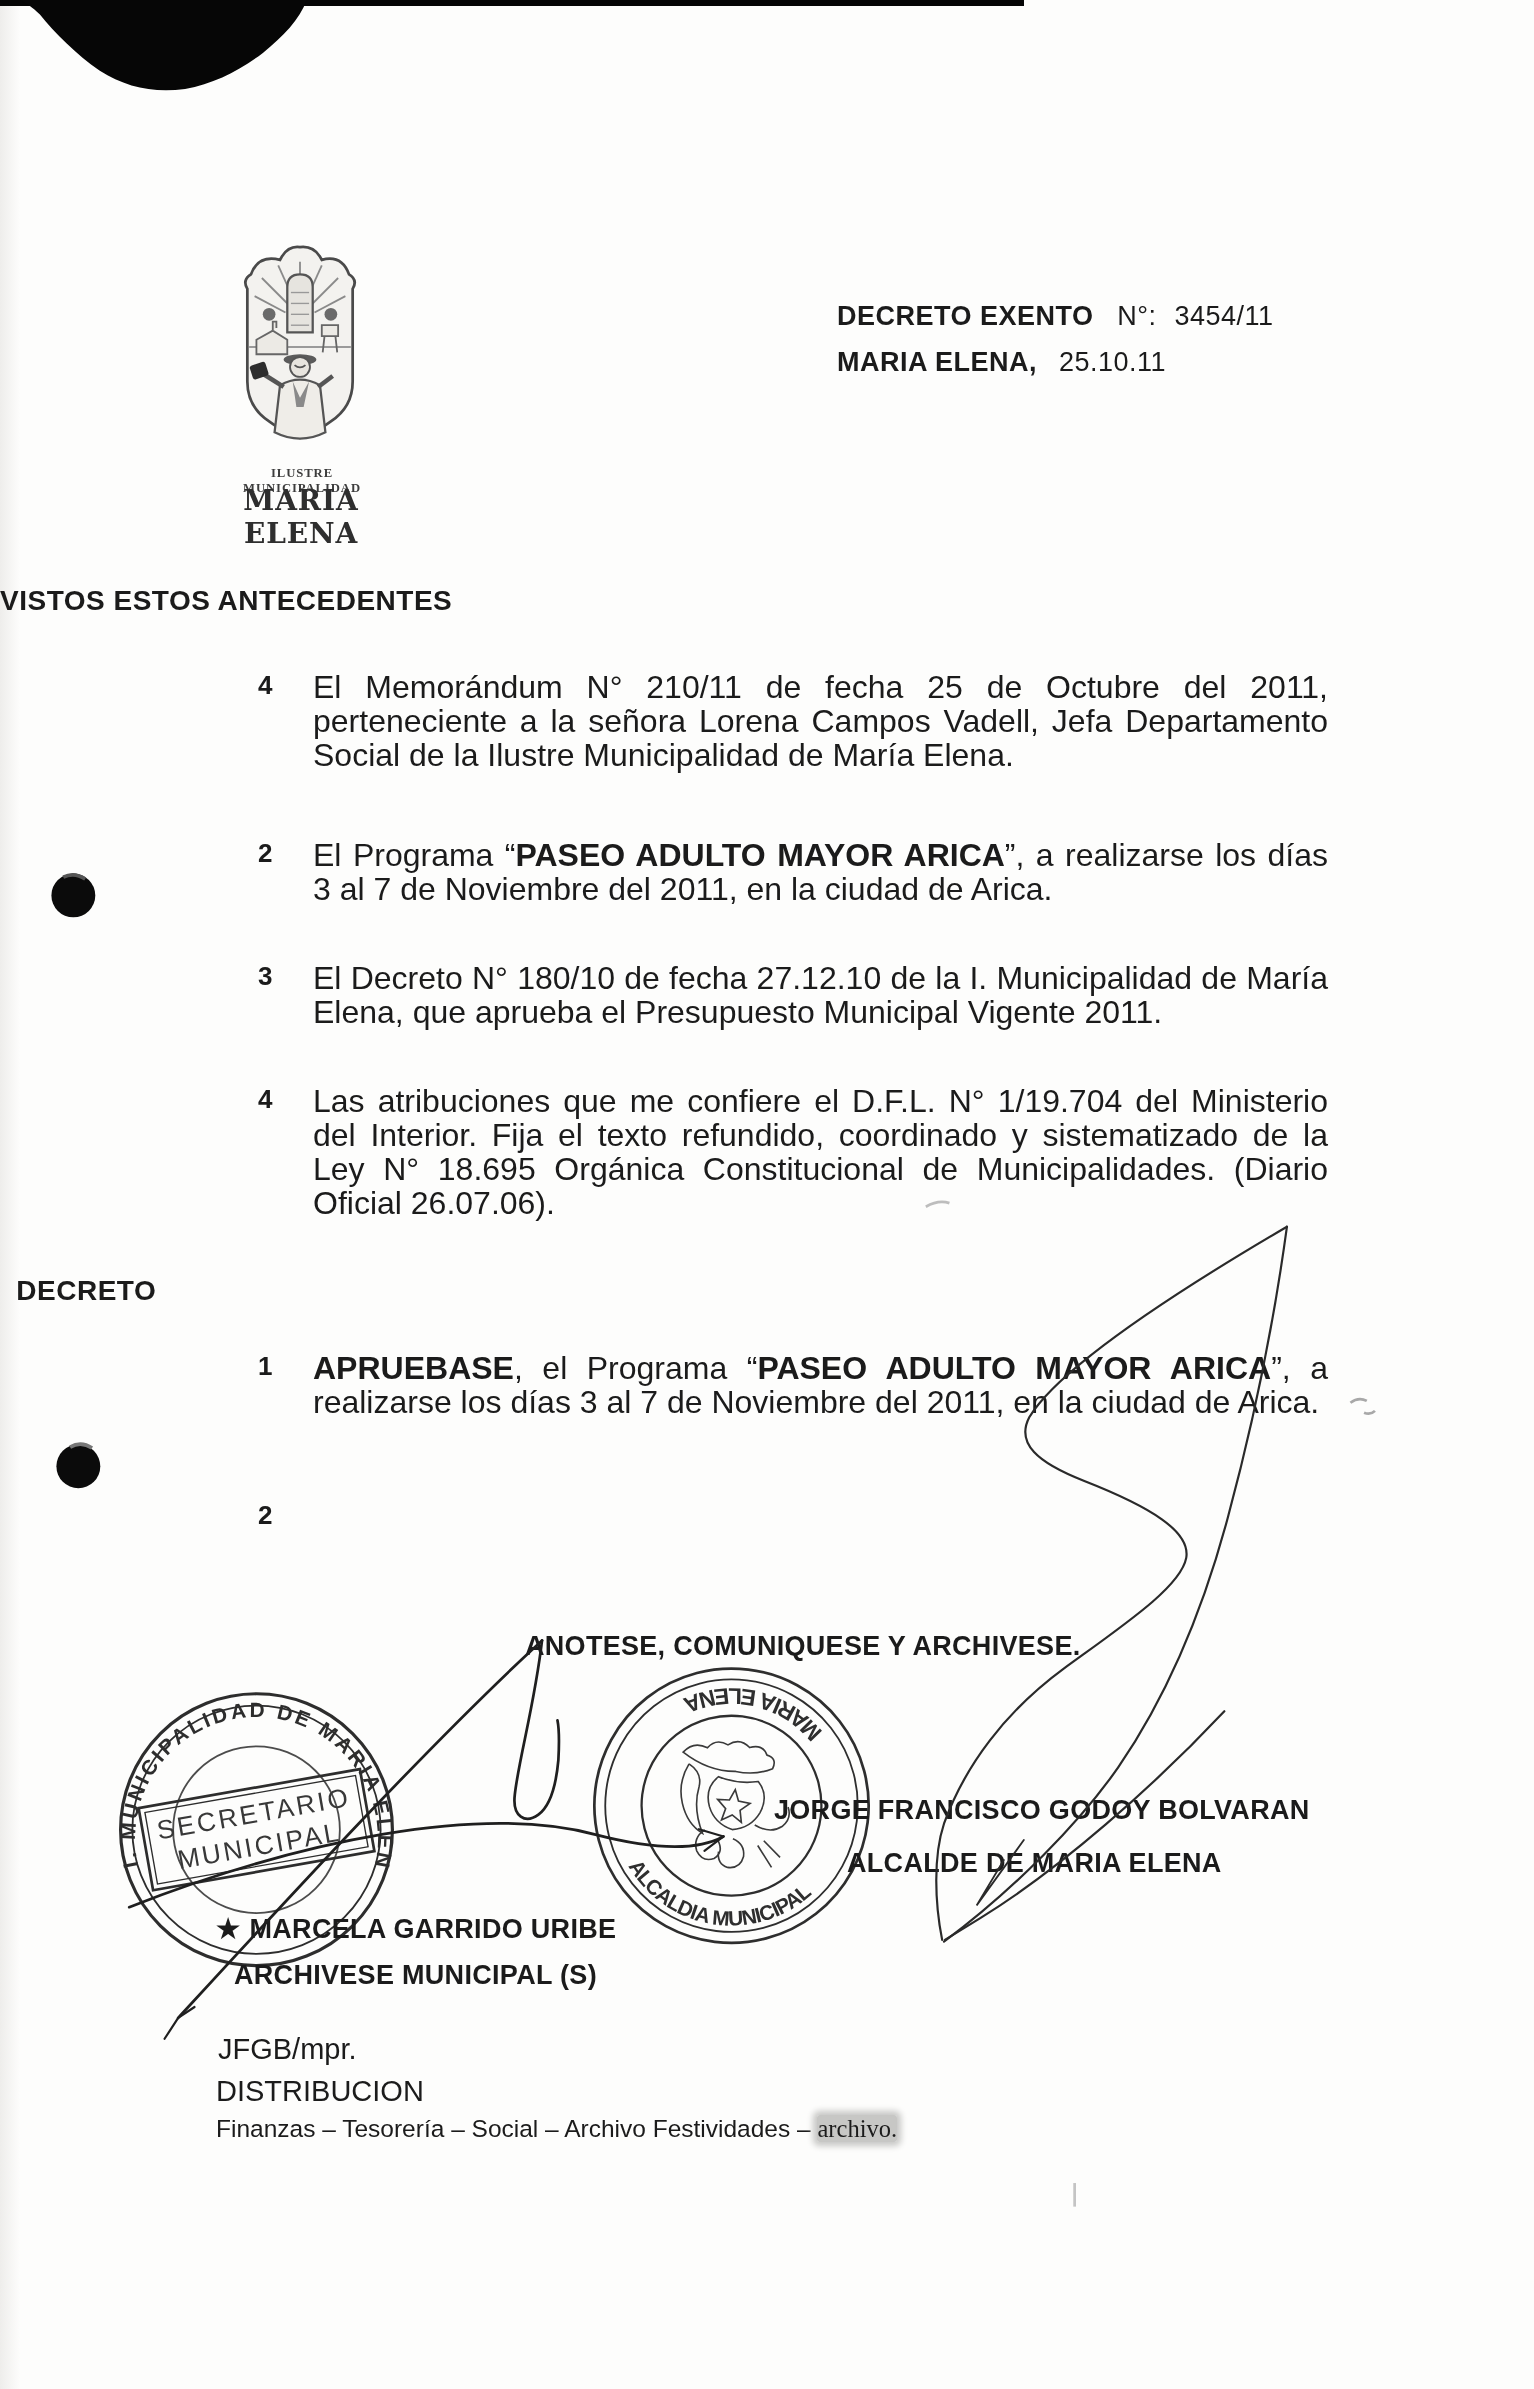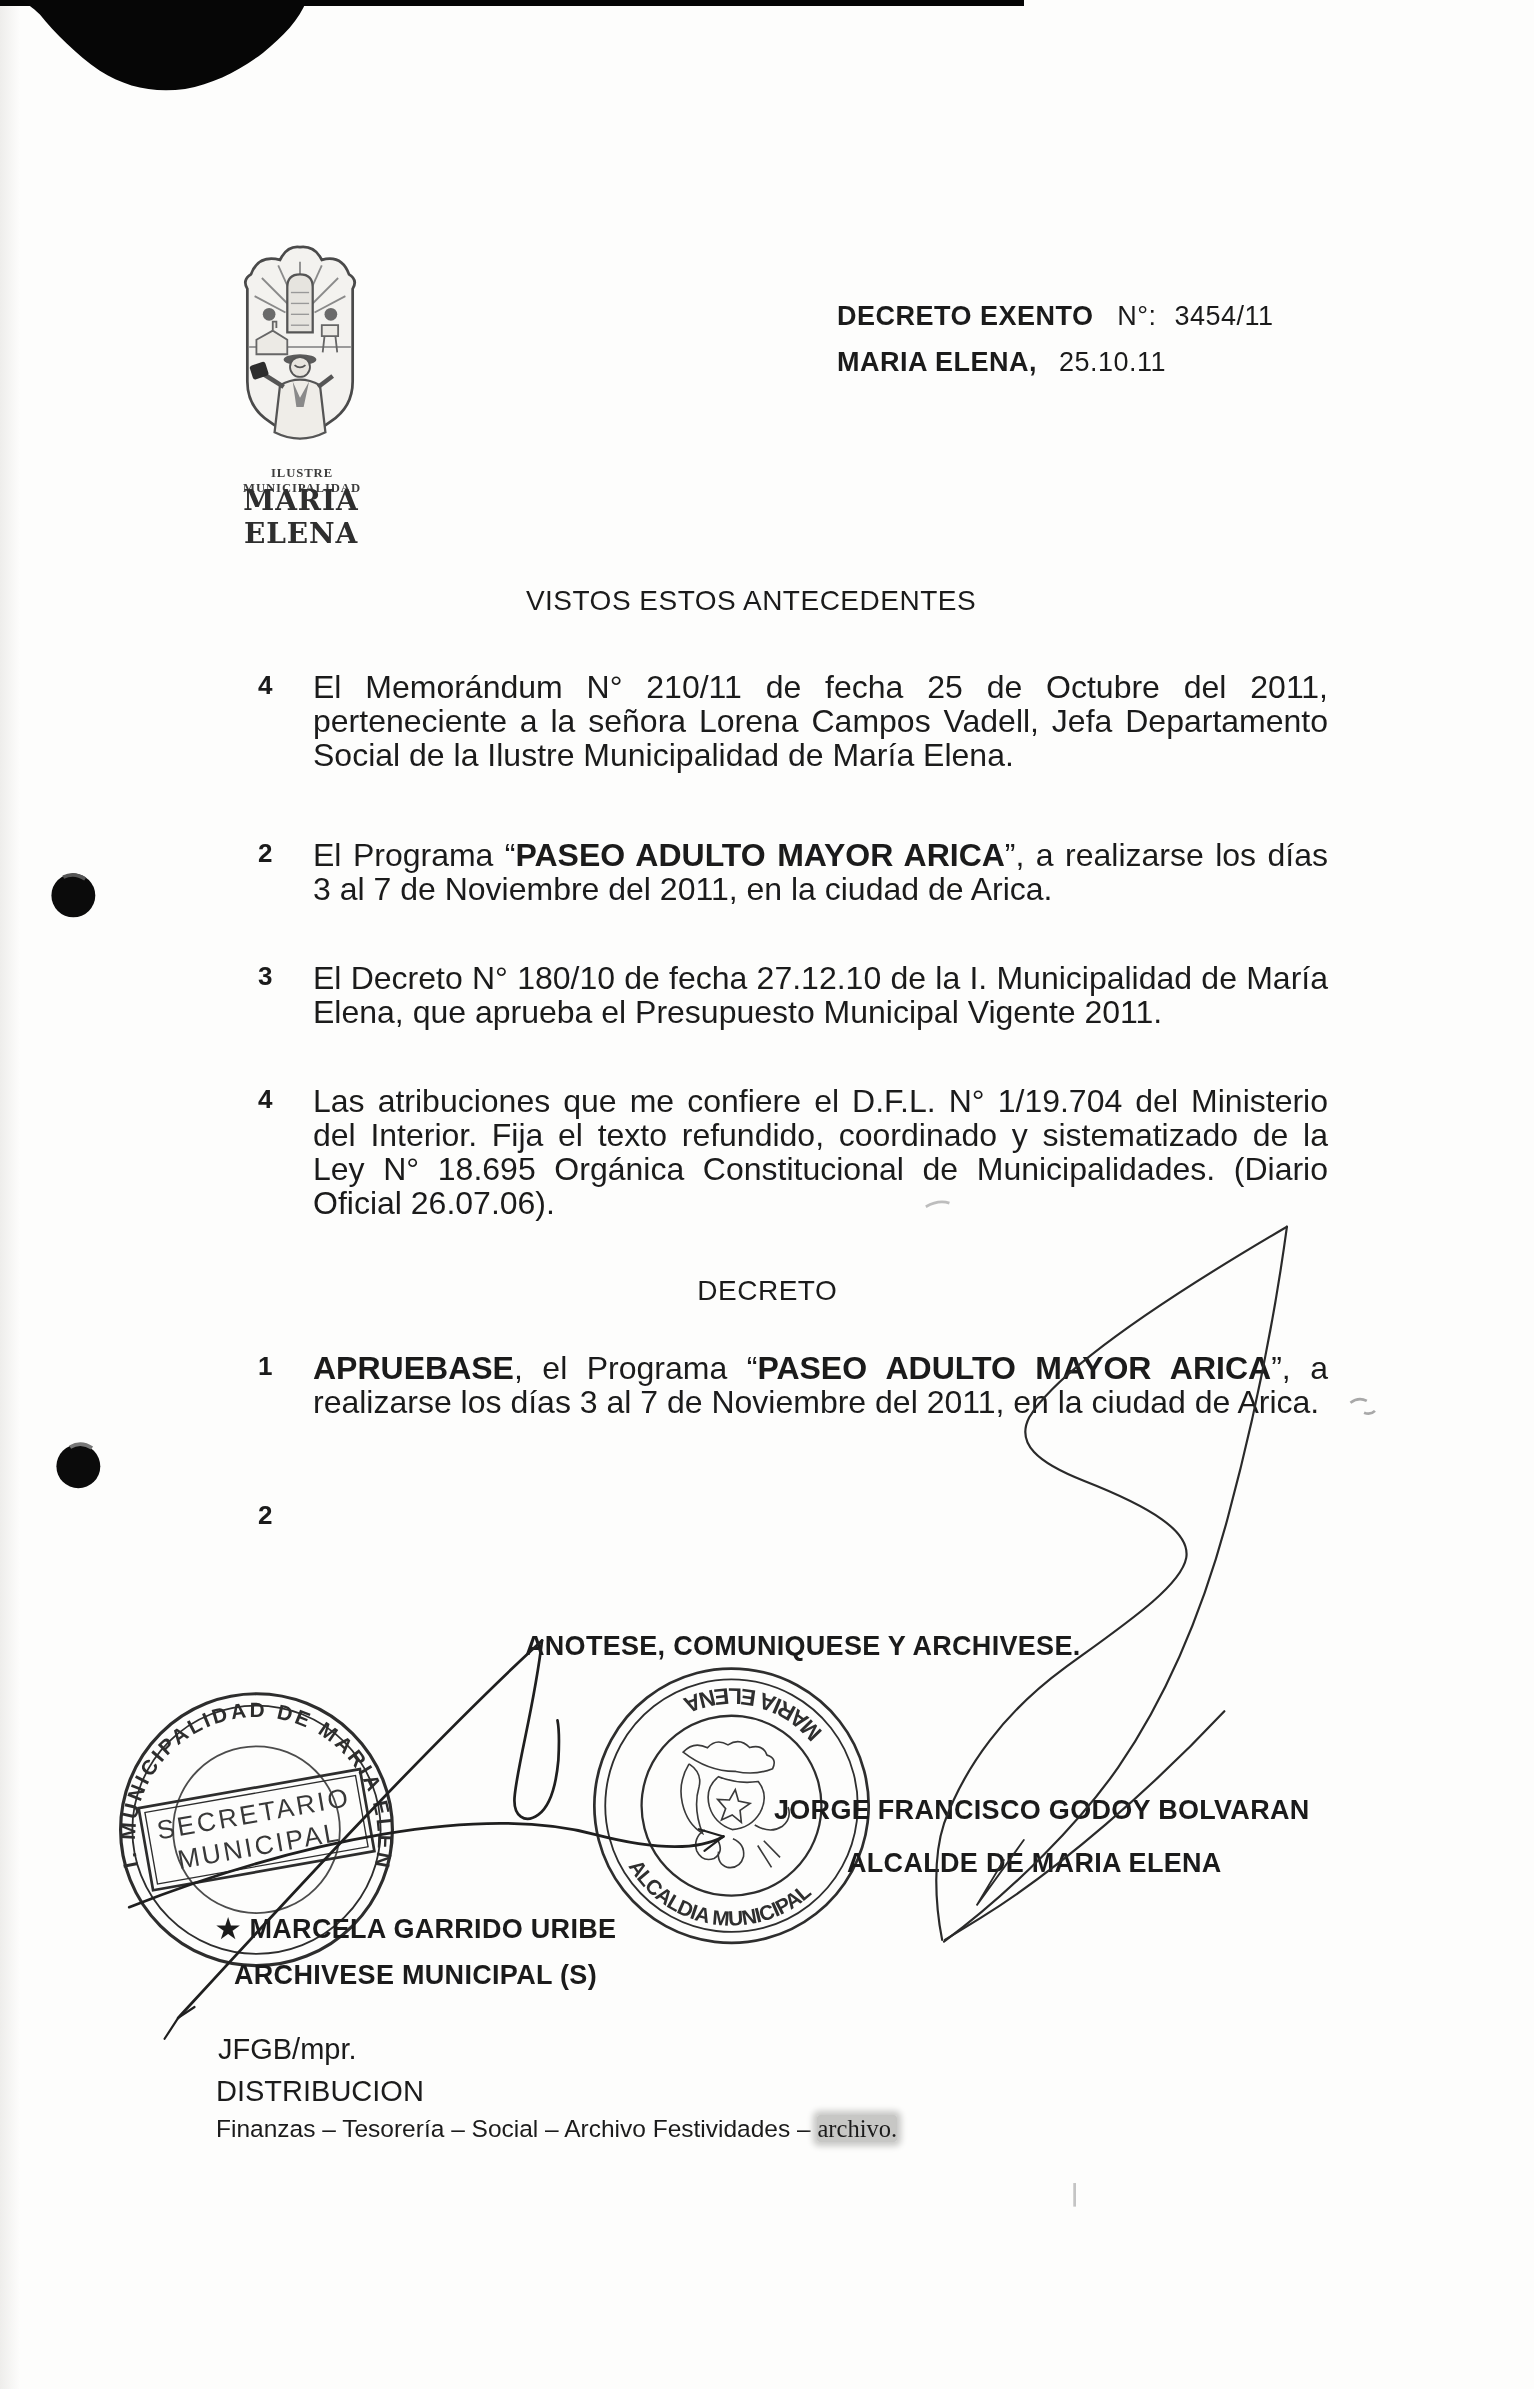--- a/index.html
+++ b/index.html
@@ -16,21 +16,21 @@
   
   .hdr-label{font-weight:700;}
   .hdr-line{left:837px;font-size:27px;letter-spacing:0.5px;white-space:nowrap;text-align:center;}
   .hdr-gap{display:inline-block;width:23.6px;}
   
   .logo-small{left:218px;top:466px;width:168px;text-align:center;
     font-family:Liberation Serif, serif;font-weight:700;font-size:12.7px;letter-spacing:0.9px;color:#3d3d3d;}
   .logo-big{left:201px;top:484px;width:200px;text-align:center;
     font-family:"DejaVu Serif",serif;font-weight:700;font-size:28px;letter-spacing:0.9px;color:#2e2e2e;}
   
-  .sec-title{left:0;width:1502px;text-align:center;font-size:28px;font-weight:400;letter-spacing:0.5px;}
+  .sec-title{left:0;width:1502px;font-size:28px;font-weight:700;letter-spacing:0.5px;}
   
   .item-num{left:258px;width:36px;font-size:26px;font-weight:600;}
   .item-text{left:313px;width:1015px;font-size:32px;line-height:34px;text-align:justify;}
   
   .closing{left:525px;top:1631px;font-size:27px;font-weight:700;letter-spacing:0.3px;white-space:nowrap;}
   
   .name{font-weight:700;font-size:27px;white-space:nowrap;letter-spacing:0.3px;}
   
   .foot-bold{font-weight:400;font-size:29px;}
   .foot-reg{font-size:24.5px;}

